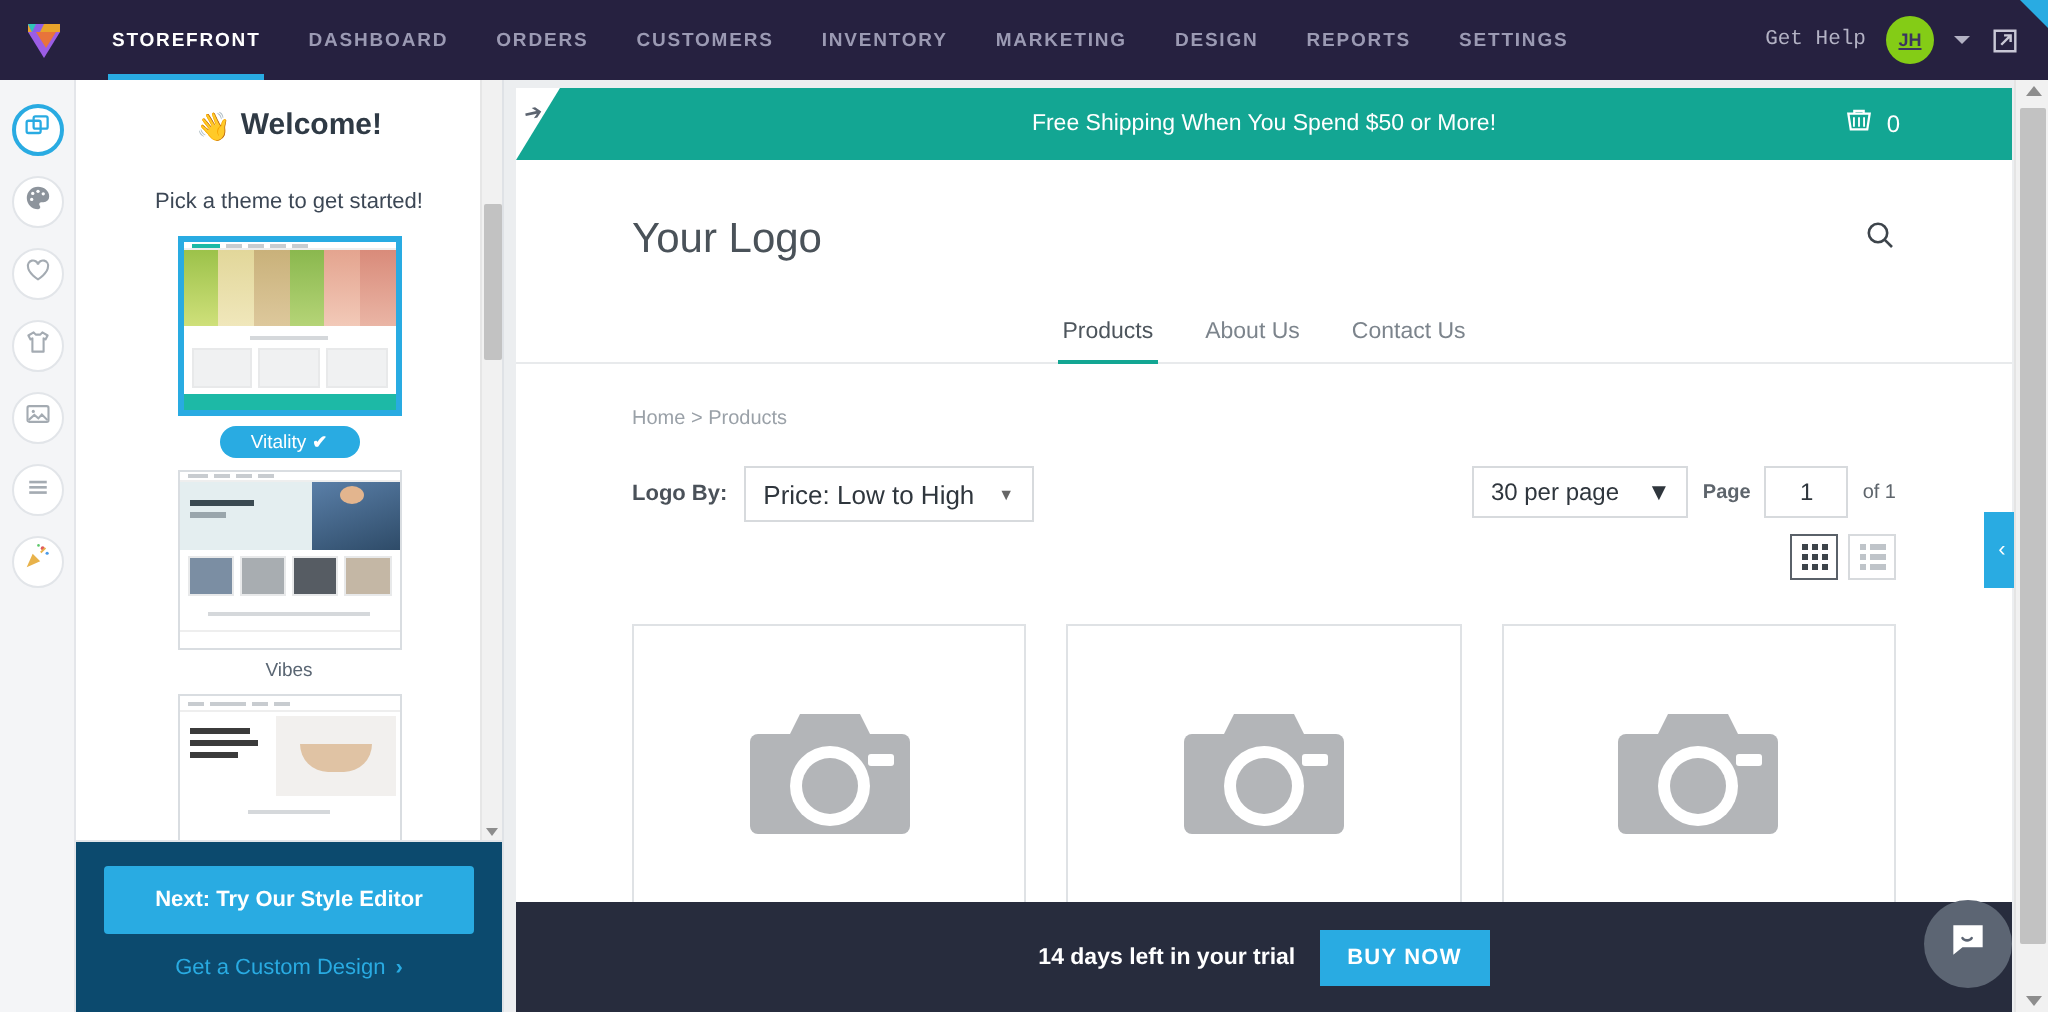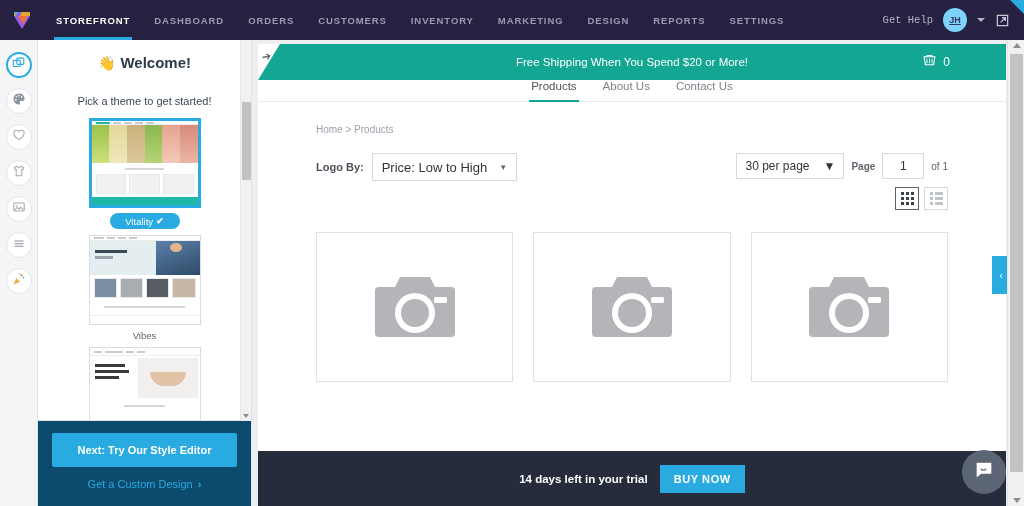--- a/index.html
+++ b/index.html
@@ -33,21 +33,21 @@
   .nav-item.active::after {
     content: ""; position: absolute; left: 10px; right: 10px; bottom: 0;
     height: 3px; background: #29abe2;
   }
   .nav-right {
     margin-left: auto; display: flex; align-items: center; gap: 10px;
     padding-right: 14px; height: 40px;
   }
   .get-help { font-size: 10.5px; color: #b3b2c4; cursor: pointer; font-family: Liberation Mono, monospace; }
   .avatar {
-    width: 24px; height: 24px; border-radius: 50%; background: #7dd3fc;
+    width: 24px; height: 24px; border-radius: 50%; background: #84cc16;
     color: #3b3560; font-size: 9px; font-weight: bold;
     display: flex; align-items: center; justify-content: center; cursor: pointer; text-decoration: underline;
   }
   .caret-down {
     width: 0; height: 0; border-left: 4px solid transparent; border-right: 4px solid transparent;
     border-top: 4px solid #b3b2c4; cursor: pointer;
   }
   .ext-icon { cursor: pointer; display: flex; align-items: center; }
   .corner-tri {
     position: absolute; top: 0; right: 0; width: 0; height: 0;
@@ -533,33 +533,42 @@
       </div>
     </div>
   </div>
 
   <div class="preview-wrap">
     <div class="preview">
 
       <div class="promo-bar">
         <div class="promo-notch"></div>
         <span class="cursor-icon">➔</span>
-        <span class="promo-text">Free Shipping When You Spend $20 or More!</span>
+        <span class="promo-text">Free Shipping When You Spend $50 or More!</span>
         <div class="promo-cart">
           <span>
             <svg width="15" height="15" viewBox="0 0 16 16">
               <path d="M2.3 4h11.4l-1.3 8.5H3.6z" fill="none" stroke="#fff" stroke-width="1.2"></path>
               <path d="M5.5 4V2.6h5V4" fill="none" stroke="#fff" stroke-width="1.2"></path>
               <path d="M5.3 6v5M8 6v5M10.7 6v5" stroke="#fff" stroke-width="1"></path>
             </svg>
           </span>
           <span>0</span>
         </div>
       </div>
 
+      <div class="store-head">
+        <div class="store-logo">Your Logo</div>
+        <div class="store-search">
+          <svg width="16" height="16" viewBox="0 0 16 16">
+            <circle cx="7" cy="7" r="4.6" fill="none" stroke="#3d444b" stroke-width="1.3"></circle>
+            <path d="M10.4 10.4L14 14" stroke="#3d444b" stroke-width="1.3"></path>
+          </svg>
+        </div>
+      </div>
 
       <div class="store-nav">
         <div class="store-nav-item active"><span>Products</span></div>
         <div class="store-nav-item"><span>About Us</span></div>
         <div class="store-nav-item"><span>Contact Us</span></div>
       </div>
 
       <div class="store-body">
         <div class="breadcrumb">Home &gt; Products</div>
 

